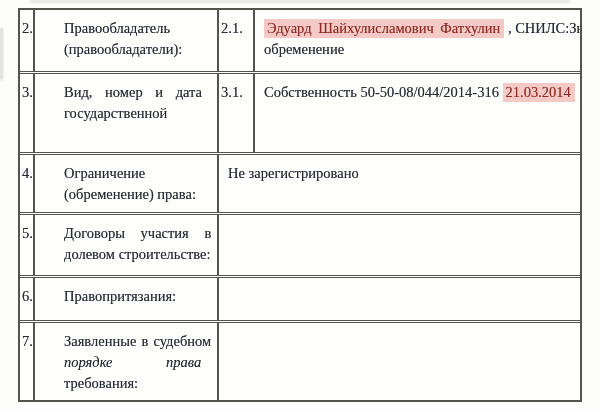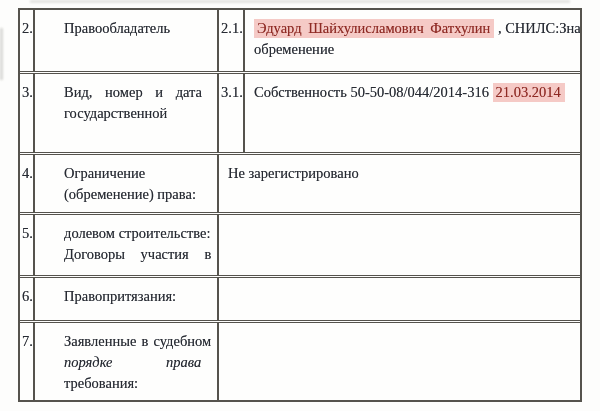--- a/index.html
+++ b/index.html
@@ -21,21 +21,21 @@
     background:#fefefd;
     color:#272b33;
     font-size:14.5px;line-height:21px;
     text-shadow:0 0 .5px rgba(36,40,50,.55);
   }
   .row{display:flex;box-sizing:border-box;}
   .row + .row{border-top:3px double #55534d;}
   .cell{box-sizing:border-box;overflow:hidden;}
   .c-num{width:15px;border-right:2px solid #55534d;padding:8px 0 0 2px;}
   .c-label{width:160px;border-right:2px solid #55534d;padding:8px 4px 0 5px;margin-left:24px;}
-  .c-sub{width:26px;border-right:2px solid #55534d;padding:8px 0 0 2px;}
+  .c-sub{width:36px;border-right:2px solid #55534d;padding:8px 0 0 2px;}
   .c-val{flex:1;padding:8px 6px 0 9px;}
   .row-merged .c-val{}
   .tline{white-space:nowrap;}
   
   .ws9{word-spacing:9px;}
   .ws12{word-spacing:12px;}
   .ws1{word-spacing:1.5px;}
   .ws50{word-spacing:50px;font-style:italic;}
   .hl{
     background:#f5cac6;
@@ -68,20 +68,21 @@
   <div class="smudge sm1"></div>
   <div class="smudge sm2"></div>
   <div class="smudge sm3"></div>
 
   <div class="rights-table">
 
     <div class="row r2">
       <div class="cell c-num">2.</div>
       <div class="cell c-label">
         <div class="tline">Правообладатель</div>
+        <div class="tline">(правообладатели):</div>
       </div>
       <div class="cell c-sub">2.1.</div>
       <div class="cell c-val">
         <div class="tline"><span class="hl hl-name">Эдуард Шайхулисламович Фатхулин</span><span> , СНИЛС:Значение</span></div>
         <div class="tline">обременение</div>
       </div>
     </div>
 
     <div class="row r3">
       <div class="cell c-num">3.</div>
@@ -102,22 +103,22 @@
         <div class="tline">(обременение) права:</div>
       </div>
       <div class="cell c-val">
         <div class="tline">Не зарегистрировано</div>
       </div>
     </div>
 
     <div class="row r5 row-merged">
       <div class="cell c-num">5.</div>
       <div class="cell c-label">
+        <div class="tline ws12">Договоры участия в</div>
         <div class="tline">долевом строительстве:</div>
-        <div class="tline ws12">Договоры участия в</div>
       </div>
       <div class="cell c-val">
         <div class="tline"></div>
       </div>
     </div>
 
     <div class="row r6 row-merged">
       <div class="cell c-num">6.</div>
       <div class="cell c-label">
         <div class="tline">Правопритязания:</div>

